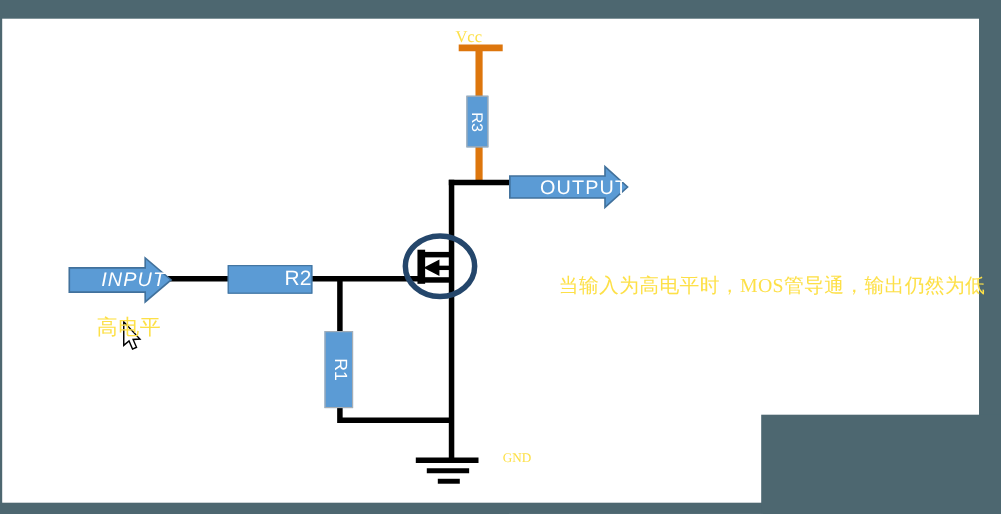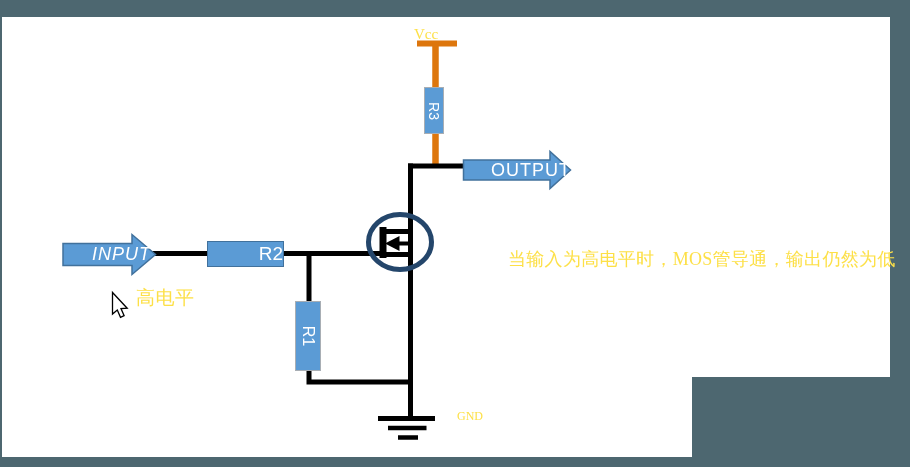--- a/index.html
+++ b/index.html
@@ -63,15 +63,15 @@
   <div class="rbox" style="left:424px;top:87px;width:20px;height:47px;font-size:14px;">
     <span class="vlabel">R3</span>
   </div>
 
   <div class="alabel" style="left:63px;top:243px;width:69px;height:22px;font-style:italic;">INPUT</div>
   <div class="alabel" style="left:464px;top:160px;width:86px;height:20px;">OUTPUT</div>
 
   <div class="txt serif" style="left:414px;top:26px;font-size:15px;">Vcc</div>
   <div class="txt serif" style="left:445px;top:409px;font-size:12px;margin-left:12px;">GND</div>
   <div class="txt serif" style="left:508px;top:227px;font-size:18px;letter-spacing:0.3px;margin-top:20px;">当输入为高电平时，MOS管导通，输出仍然为低</div>
-  <div class="txt serif note" style="left:88px;top:285px;margin-left:48px;">高电平</div>
+  <div class="txt serif note" style="left:88px;top:285px;">高电平</div>
 
 </div>
 
 </body></html>

